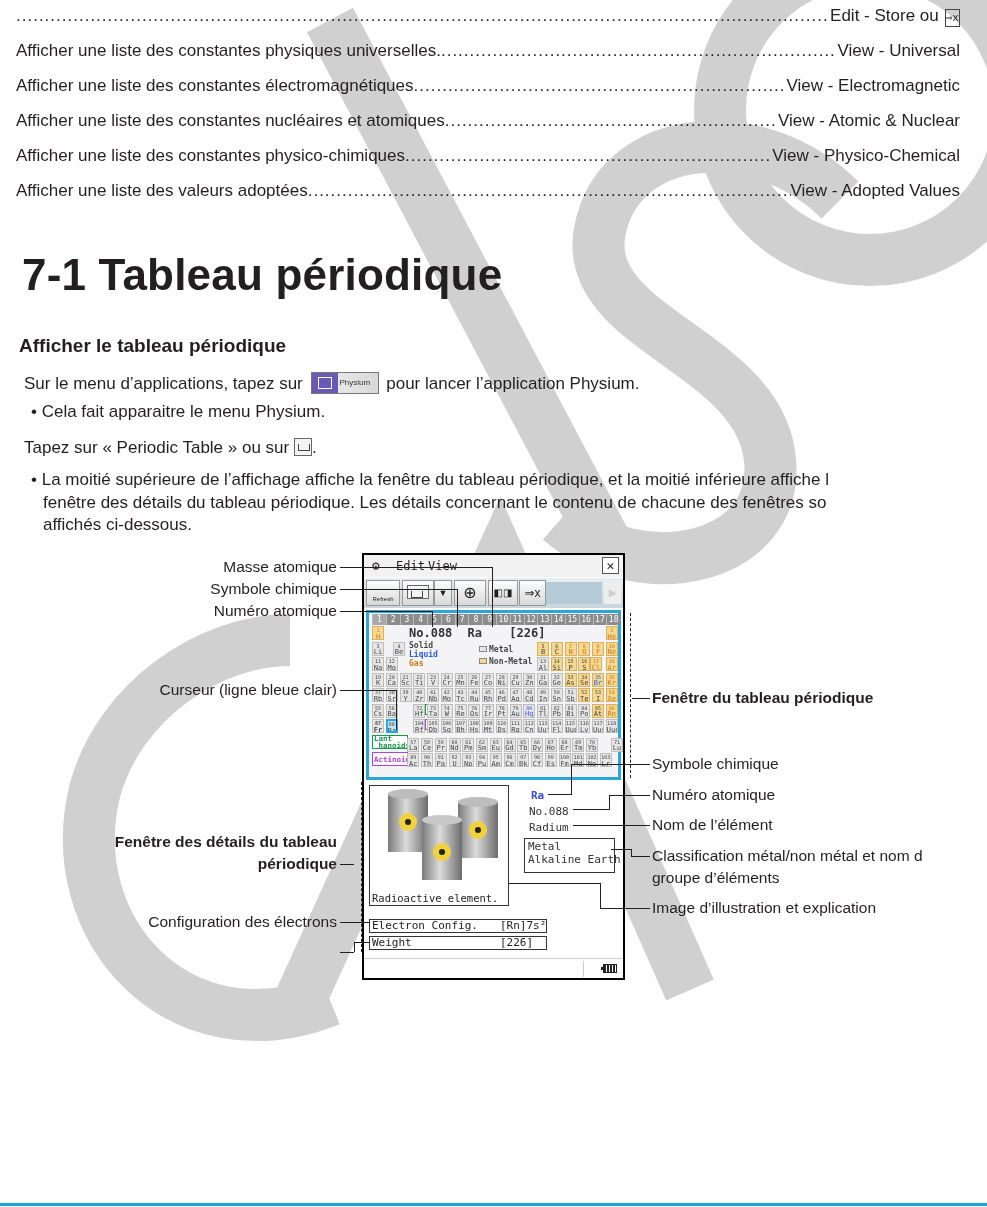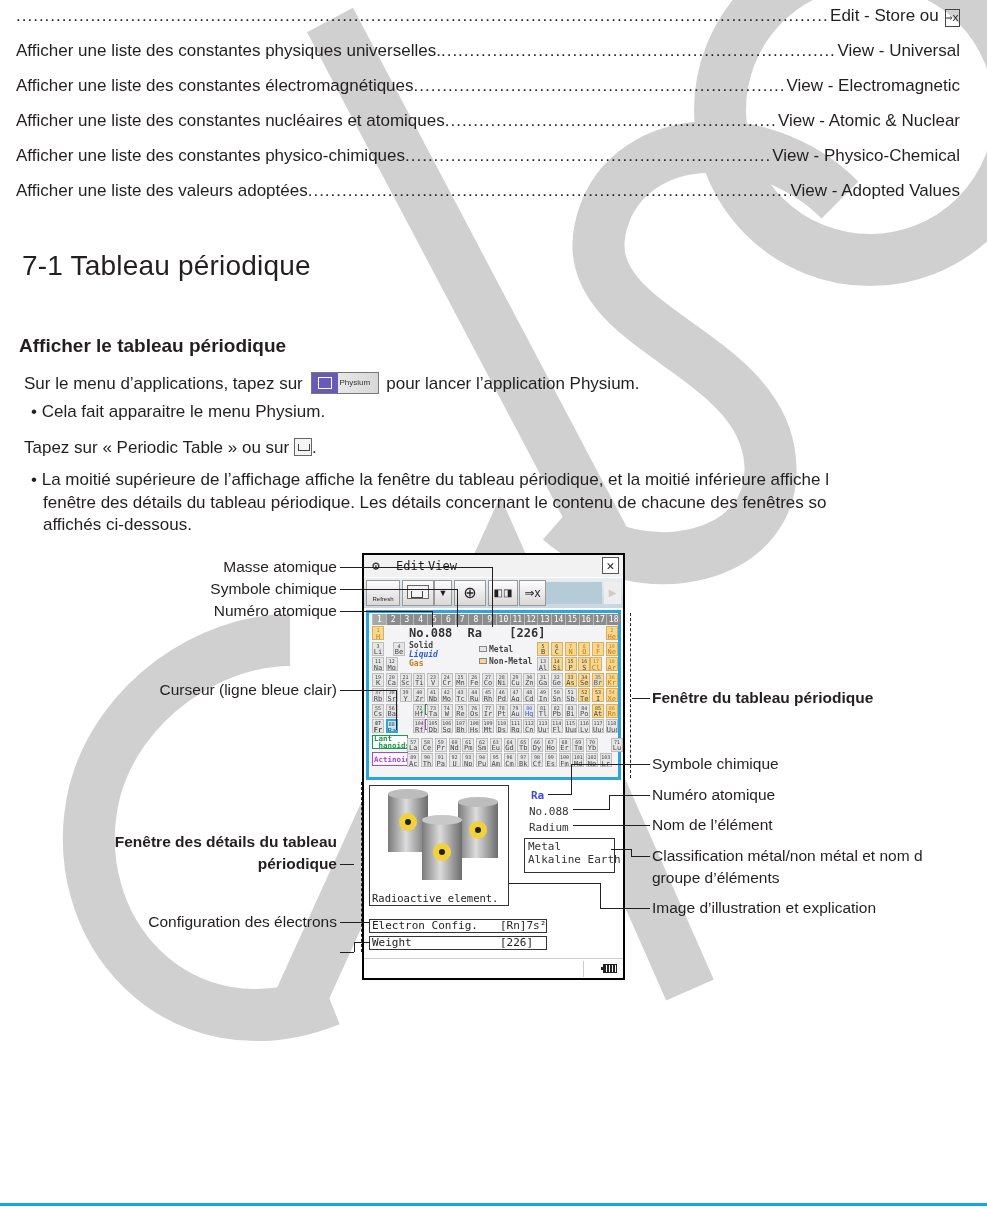--- a/index.html
+++ b/index.html
@@ -10,21 +10,21 @@
 
   .content { position: absolute; left: 0; top: 0; width: 987px; height: 1207px; z-index: 1; }
 
   .menu-row { position: absolute; left: 16px; width: 944px; height: 22px; font-size: 17px; display: flex; align-items: baseline; white-space: nowrap; }
   .menu-row .lbl { flex: 0 0 auto; }
   .menu-row .dots { flex: 1 1 auto; overflow: hidden; letter-spacing: 1px; color: #231f20; }
   .menu-row .dots::before { content: "......................................................................................................................................................................................................"; }
   .menu-row .cmd { flex: 0 0 auto; }
   .store-icon { display: inline-block; width: 18px; height: 18px; border: 1px solid #444; margin-left: 6px; vertical-align: -3px; font-size: 11px; text-align: center; line-height: 16px; font-family: "DejaVu Sans Mono", monospace; }
 
-  h1.section { position: absolute; left: 22px; top: 250px; font-size: 28px; font-weight: normal; letter-spacing: 0.2px; }
+  h1.section { position: absolute; left: 22px; top: 250px; font-size: 44px; font-weight: bold; letter-spacing: 0.2px; }
   h2.sub { position: absolute; left: 19px; top: 335px; font-size: 19px; font-weight: bold; }
   .p { position: absolute; font-size: 17px; white-space: nowrap; }
   .app-icon { display: inline-block; width: 68px; height: 22px; vertical-align: -5px; border: 1px solid #777; background: linear-gradient(90deg,#6a5ab8 0,#6a5ab8 26px,#e8e8e8 26px,#d8d8d8 100%); position: relative; margin: 0 3px; }
   .app-icon .ai-lbl { position: absolute; left: 28px; top: 5px; font-size: 8px; color: #333; }
   .app-icon .ai-gl { position: absolute; left: 6px; top: 4px; width: 14px; height: 12px; border: 1px solid #fff; }
   .pt-icon { display: inline-block; width: 18px; height: 18px; border: 1px solid #666; vertical-align: -3px; position: relative; background: #f4f4f4; }
   .pt-icon::after { content: ""; position: absolute; left: 3px; top: 5px; width: 10px; height: 6px; border: 1px solid #444; border-top: none; }
 
   
   .calc { position: absolute; left: 362px; top: 553px; width: 263px; height: 427px; border: 2px solid #000; background: #fff; }
@@ -46,21 +46,21 @@
   .cell.nm { background: #f6d890; border-color: #d8b060; }
   .cell.cur { border: 2px solid #2aa6dd; background: #bfe3f4; }
   .cell .n { display:block; font-size: 5px; }
   .cell .s { display:block; font-size: 7px; }
   .cell.blue .s, .cell.blue .n { color: #2b5be0; }
   .cell.org .s, .cell.org .n { color: #c97a10; }
 
   .info-line { position: absolute; left: 40px; top: 13px; font-family: "DejaVu Sans Mono", monospace; font-size: 12px; font-weight: bold; color: #333; white-space: nowrap; }
   .legend { position: absolute; font-family: "DejaVu Sans Mono", monospace; font-size: 8px; font-weight: bold; line-height: 9px; }
   .legend .solid { color: #444; }
-  .legend .liquid { color: #2b5be0; font-style: italic; }
+  .legend .liquid { color: #2b5be0; }
   .legend .gas { color: #c97a10; }
   .sw { display:inline-block; width: 8px; height: 6px; border: 1px solid #888; margin-right: 2px; vertical-align: 0; }
 
   .lbox { position: absolute; width: 36px; height: 14px; font-family: "DejaVu Sans Mono", monospace; font-size: 7.5px; font-weight: bold; line-height: 6.5px; padding-left: 1px; background: #fff; }
   .lbox.lan { border: 1px solid #1a9a4a; color: #1a9a4a; }
   .lbox.act { border: 1px solid #b040e0; color: #b040e0; line-height: 13px; }
   .mini { position: absolute; width: 10px; height: 11px; border: 1px solid; font-size: 8px; font-weight: bold; text-align: center; line-height: 9px; background: #fff; font-family: "DejaVu Sans Mono", monospace; }
 
   .detwin { position: absolute; left: 2px; top: 228px; width: 255px; height: 162px; background: #fff; }
   .imgbox { position: absolute; left: 3px; top: 2px; width: 140px; height: 121px; border: 1px solid #333; background: #fff; }

